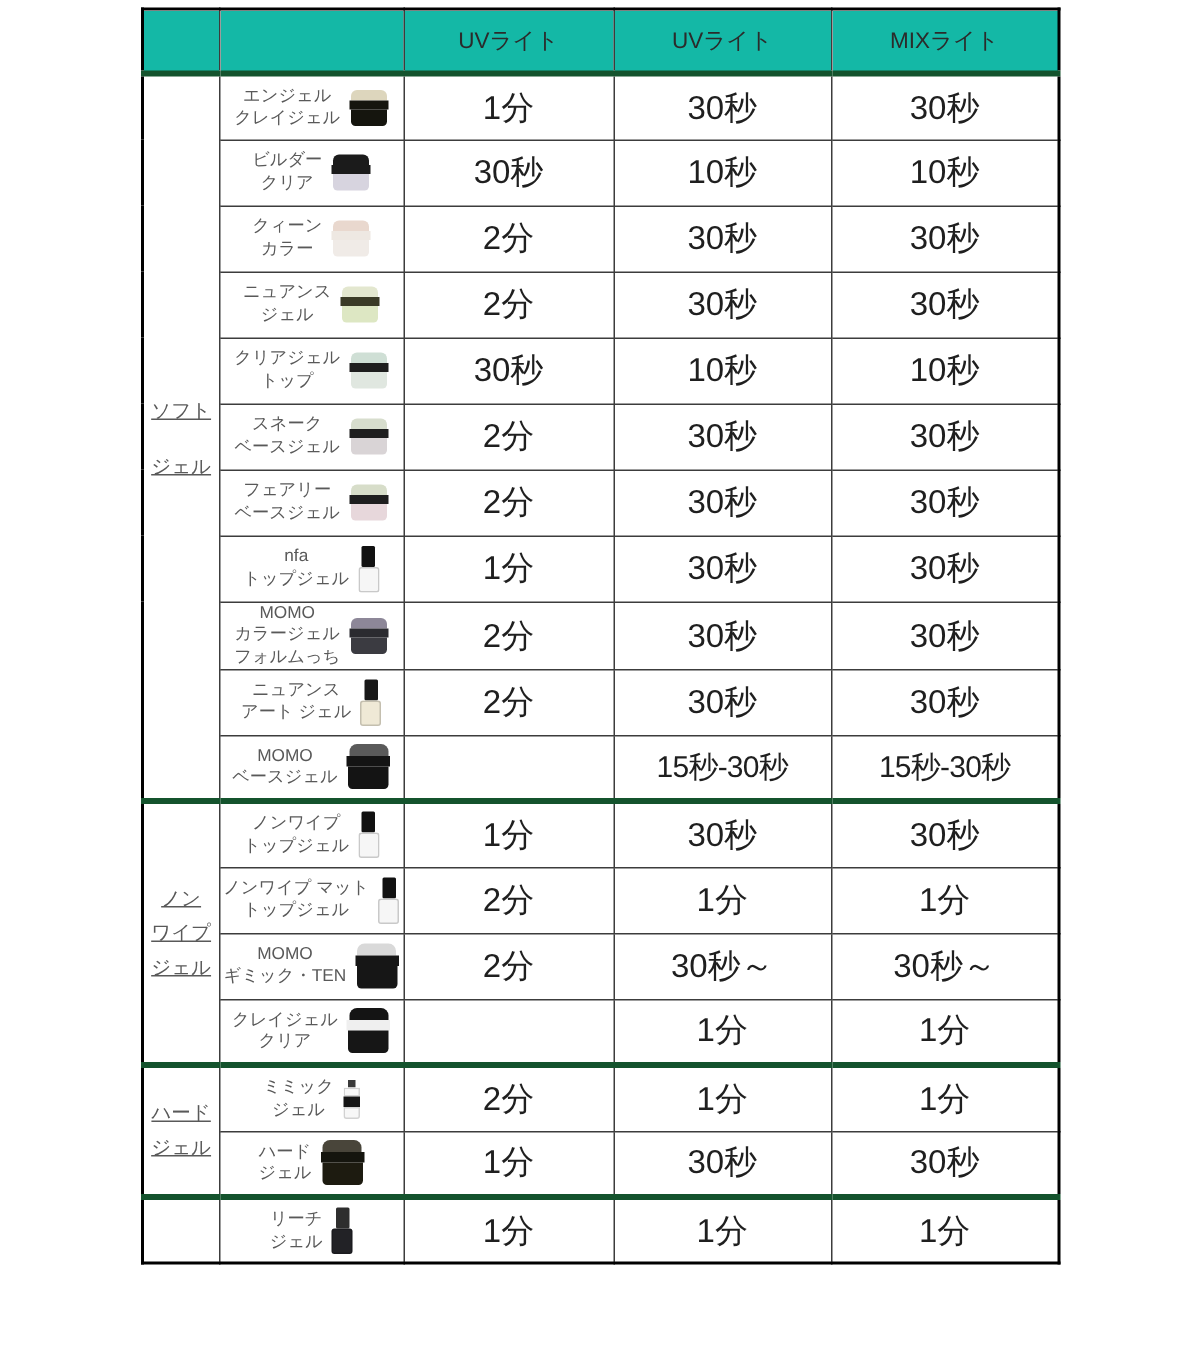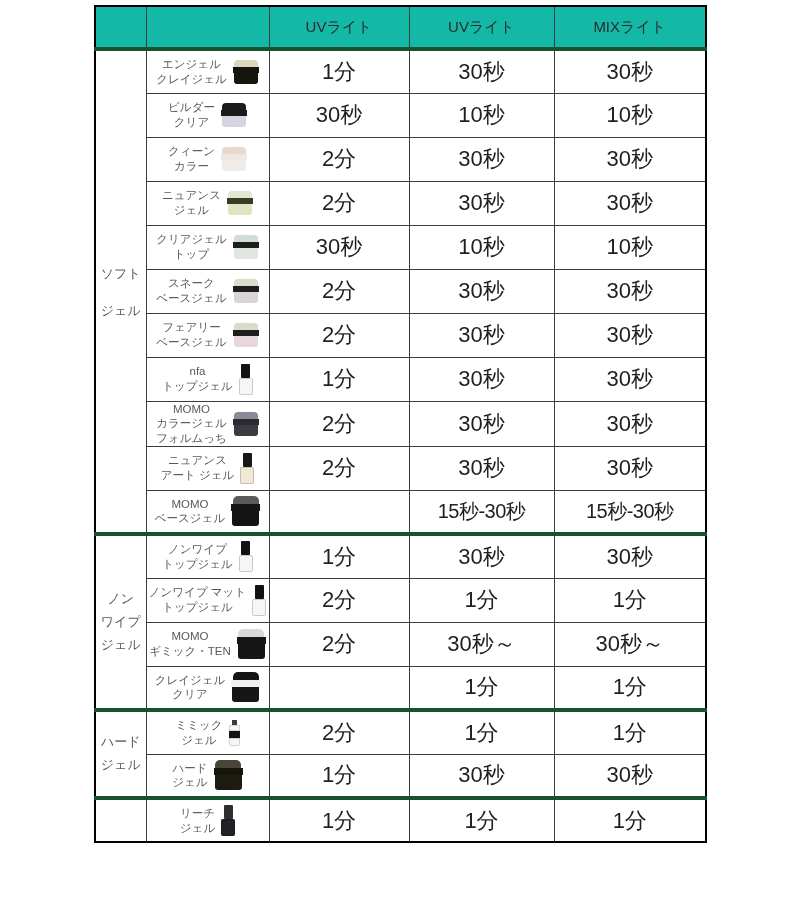--- a/index.html
+++ b/index.html
@@ -34,20 +34,21 @@
     font-weight: 400;
     color: #2b2b2b;
     background: #14b8a6;
   }
   tbody tr { height: 44px; }
   tr.group-start td { border-top: 4px solid #14532d; }
   td.category {
     font-size: 13px;
     color: #595959;
     line-height: 1.75;
+    text-decoration: underline;
   }
   td.category.tall { line-height: 2.85; }
   td.product { font-size: 11.5px; color: #595959; }
   .product-inner {
     display: flex;
     align-items: center;
     justify-content: center;
     gap: 6px;
     width: 100%;
   }

